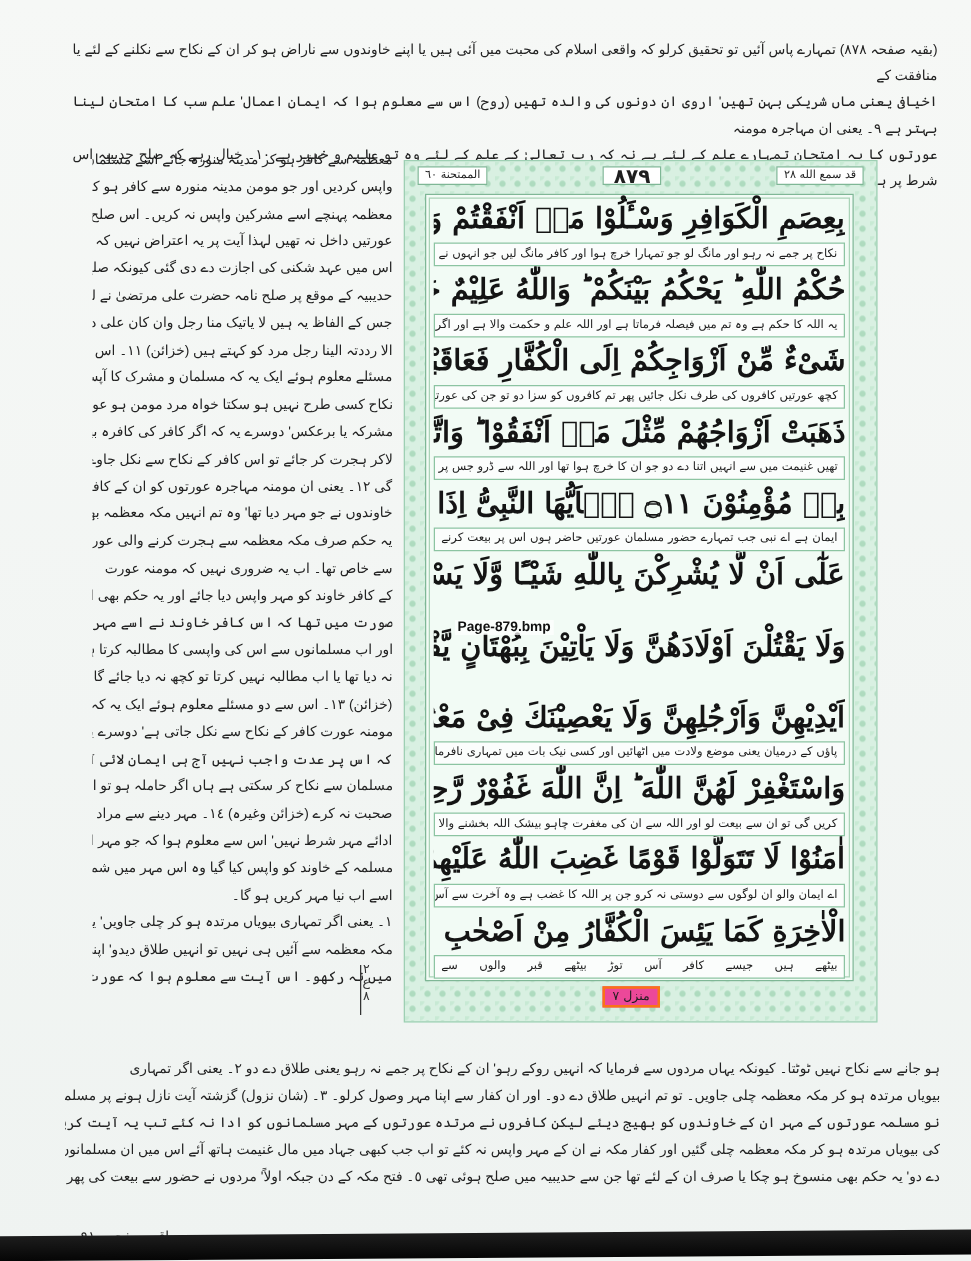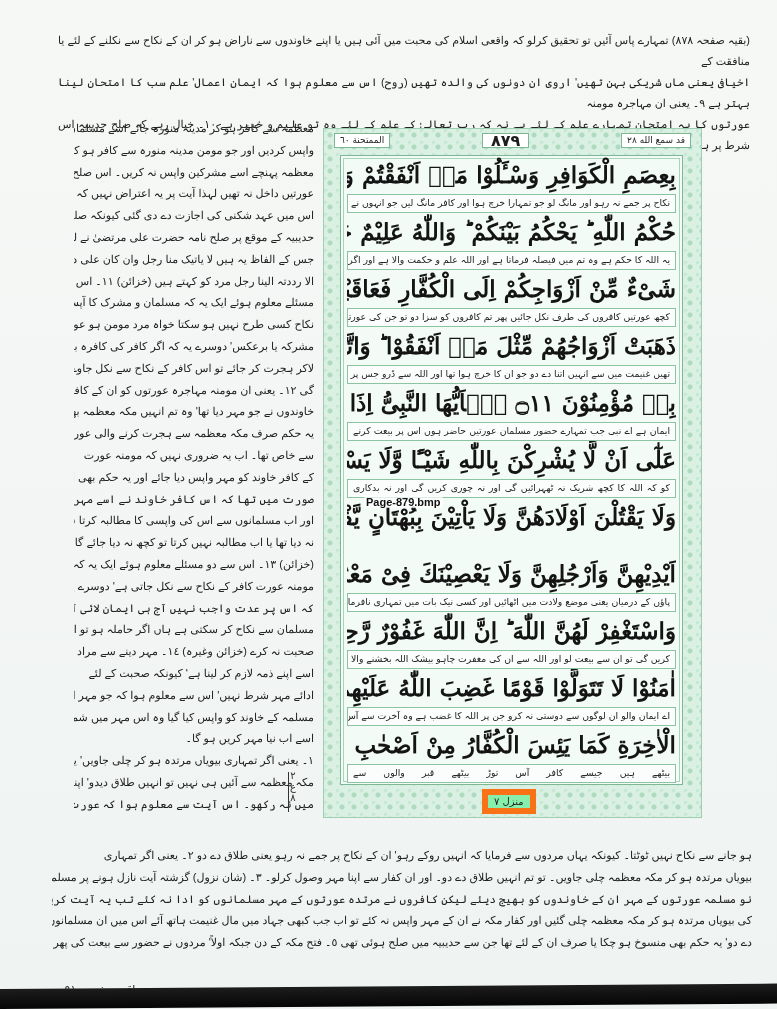--- a/index.html
+++ b/index.html
@@ -37,21 +37,21 @@
     opacity:0.9; }
   .header-bar { position:absolute; left:10px; top:3px; width:357px; height:16px; display:flex; justify-content:space-between; align-items:flex-end; z-index:2;gap:19px; }
   .hbox { background:#fff; border:1px solid #7fb796; font-size:9px; height:13px; line-height:13px; padding:0 5px; direction:rtl; }
   .hbox.num { font-size:16px; font-weight:bold; padding:0 8px; }
   .inner { position:absolute; left:16px; top:26px; width:341px; height:628px; background:#f2fbf5; border:1px solid #7fb796; z-index:2; }
   .inner-border { position:absolute; left:2px; top:2px; right:2px; bottom:2px; border:1px solid #aad4b8; }
 
   .verse-line { position:absolute; left:6px; right:6px; height:38px; direction:rtl; text-align:justify; text-align-last:justify; font-family:"DejaVu Serif", serif; font-size:23px; font-weight:bold; line-height:38px; color:#141414; white-space:nowrap; overflow:hidden; letter-spacing:0.5px; }
   .trans-line { position:absolute; left:6px; right:6px; height:17px; direction:rtl; background:#fbfdfc; border:1px solid #8cc4a2; font-size:9.3px; line-height:16px; padding:0 5px; white-space:nowrap; overflow:hidden; text-align:justify; text-align-last:justify; color:#222; }
 
-  .manzil { position:absolute; left:158px; top:660px; background:#86efac; border:6px solid #f97316; font-size:10px; padding:1px 6px; z-index:2; direction:rtl; }
+  .manzil { position:absolute; left:158px; top:660px; background:#ec4899; border:2px solid #f97316; font-size:10px; padding:1px 6px; z-index:2; direction:rtl; }
 
   .filelabel { position:absolute; left:364px; top:496px; font-family:Liberation Sans, sans-serif; font-size:11px; font-weight:bold; color:#111; background:rgba(255,255,255,0.7); padding:0 2px; z-index:5; }
 </style>
 </head>
 <body>
 
 <div class="scan">
 
   <div class="top-commentary urdu">
     <p>(بقیہ صفحہ ٨٧٨) تمہارے پاس آئیں تو تحقیق کرلو کہ واقعی اسلام کی محبت میں آئی ہیں یا اپنے خاوندوں سے ناراض ہو کر ان کے نکاح سے نکلنے کے لئے یا منافقت کے</p>
@@ -78,21 +78,20 @@
     <span class="line">سے خاص تھا۔ اب یہ ضروری نہیں کہ مومنہ عورت</span>
     <span class="line">کے کافر خاوند کو مہر واپس دیا جائے اور یہ حکم بھی اس</span>
     <span class="line">صورت میں تھا کہ اس کافر خاوند نے اسے مہر دے دیا ہو</span>
     <span class="line">اور اب مسلمانوں سے اس کی واپسی کا مطالبہ کرتا ہے اگر</span>
     <span class="line">نہ دیا تھا یا اب مطالبہ نہیں کرتا تو کچھ نہ دیا جائے گا</span>
     <span class="line">(خزائن) ١٣۔ اس سے دو مسئلے معلوم ہوئے ایک یہ کہ</span>
     <span class="line">مومنہ عورت کافر کے نکاح سے نکل جاتی ہے' دوسرے یہ</span>
     <span class="line">کہ اس پر عدت واجب نہیں آج ہی ایمان لائی آج ہی</span>
     <span class="line">مسلمان سے نکاح کر سکتی ہے ہاں اگر حاملہ ہو تو اس سے</span>
     <span class="line">صحبت نہ کرے (خزائن وغیرہ) ١٤۔ مہر دینے سے مراد</span>
-    <span class="line">اسے اپنے ذمہ لازم کر لینا ہے' کیونکہ صحبت کے لئے</span>
     <span class="line">ادائے مہر شرط نہیں' اس سے معلوم ہوا کہ جو مہر ان نو</span>
     <span class="line">مسلمہ کے خاوند کو واپس کیا گیا وہ اس مہر میں شمار نہ ہو گا۔</span>
     <span class="line">اسے اب نیا مہر کریں ہو گا۔</span>
     <span class="line">١۔ یعنی اگر تمہاری بیویاں مرتدہ ہو کر چلی جاویں' یا وہ</span>
     <span class="line">مکہ معظمہ سے آئیں ہی نہیں تو انہیں طلاق دیدو' اپنی قید نکاح</span>
     <span class="line">میں نہ رکھو۔ اس آیت سے معلوم ہوا کہ عورت کے مرتدہ ہو</span>
   </div>
 
   <div class="ruku-mark">
     <span class="bar"></span>
@@ -120,21 +119,20 @@
       <div class="verse-line" style="top:114px">شَىْءٌ مِّنْ اَزْوَاجِكُمْ اِلَى الْكُفَّارِ فَعَاقَبْتُمْ فَاٰتُوا الَّذِيْنَ</div>
       <div class="trans-line" style="top:152px">کچھ عورتیں کافروں کی طرف نکل جائیں پھر تم کافروں کو سزا دو تو جن کی عورتیں جاتی رہی</div>
 
       <div class="verse-line" style="top:171px">ذَهَبَتْ اَزْوَاجُهُمْ مِّثْلَ مَاۤ اَنْفَقُوْا ؕ وَاتَّقُوا اللّٰهَ الَّذِىْۤ اَنْتُمْ</div>
       <div class="trans-line" style="top:209px">تھیں غنیمت میں سے انہیں اتنا دے دو جو ان کا خرچ ہوا تھا اور اللہ سے ڈرو جس پر تمہیں</div>
 
       <div class="verse-line" style="top:228px">بِهٖ مُؤْمِنُوْنَ ۝١١ يٰۤاَيُّهَا النَّبِىُّ اِذَا جَآءَكَ الْمُؤْمِنٰتُ يُبَايِعْنَكَ</div>
       <div class="trans-line" style="top:266px">ایمان ہے اے نبی جب تمہارے حضور مسلمان عورتیں حاضر ہوں اس پر بیعت کرنے</div>
 
       <div class="verse-line" style="top:285px">عَلٰٓى اَنْ لَّا يُشْرِكْنَ بِاللّٰهِ شَيْـًٔا وَّلَا يَسْرِقْنَ وَلَا يَزْنِيْنَ</div>
-      <div class="trans-line" style="top:323px">کو کہ اللہ کا کچھ شریک نہ ٹھہرائیں گی اور نہ چوری کریں گی اور نہ بدکاری</div>
 
       <div class="verse-line" style="top:342px">وَلَا يَقْتُلْنَ اَوْلَادَهُنَّ وَلَا يَاْتِيْنَ بِبُهْتَانٍ يَّفْتَرِيْنَهٗ بَيْنَ</div>
 
       <div class="verse-line" style="top:399px">اَيْدِيْهِنَّ وَاَرْجُلِهِنَّ وَلَا يَعْصِيْنَكَ فِىْ مَعْرُوْفٍ فَبَايِعْهُنَّ</div>
       <div class="trans-line" style="top:437px">پاؤں کے درمیان یعنی موضع ولادت میں اٹھائیں اور کسی نیک بات میں تمہاری نافرمانی نہ</div>
 
       <div class="verse-line" style="top:456px">وَاسْتَغْفِرْ لَهُنَّ اللّٰهَ ؕ اِنَّ اللّٰهَ غَفُوْرٌ رَّحِيْمٌ ۝١٢ يٰۤاَيُّهَا الَّذِيْنَ</div>
       <div class="trans-line" style="top:494px">کریں گی تو ان سے بیعت لو اور اللہ سے ان کی مغفرت چاہو بیشک اللہ بخشنے والا مہربان ہے</div>
 
       <div class="verse-line" style="top:513px">اٰمَنُوْا لَا تَتَوَلَّوْا قَوْمًا غَضِبَ اللّٰهُ عَلَيْهِمْ قَدْ يَئِسُوْا مِنَ</div>

